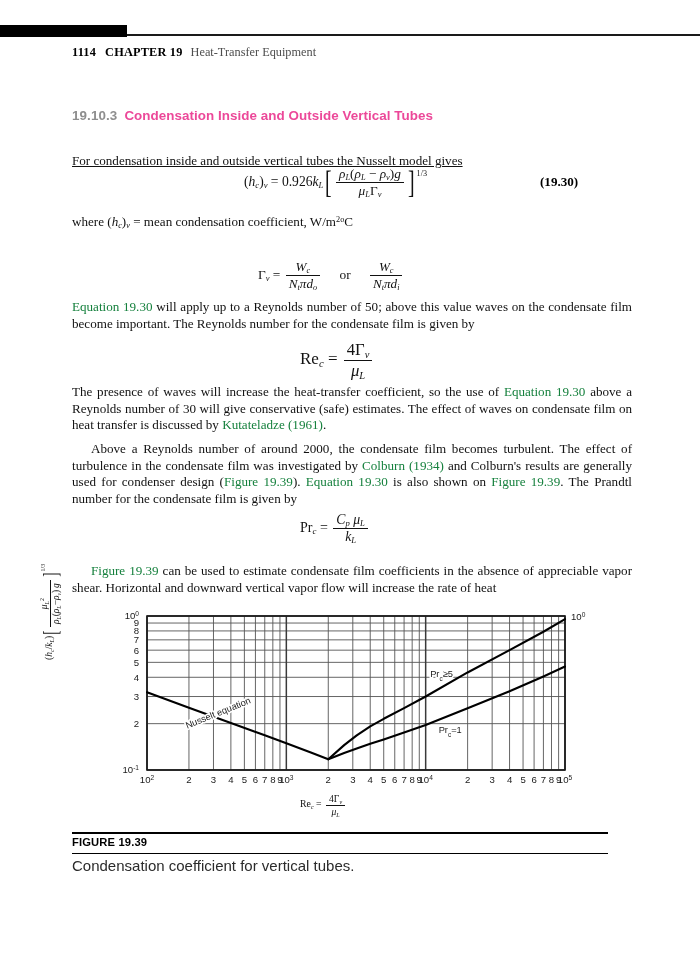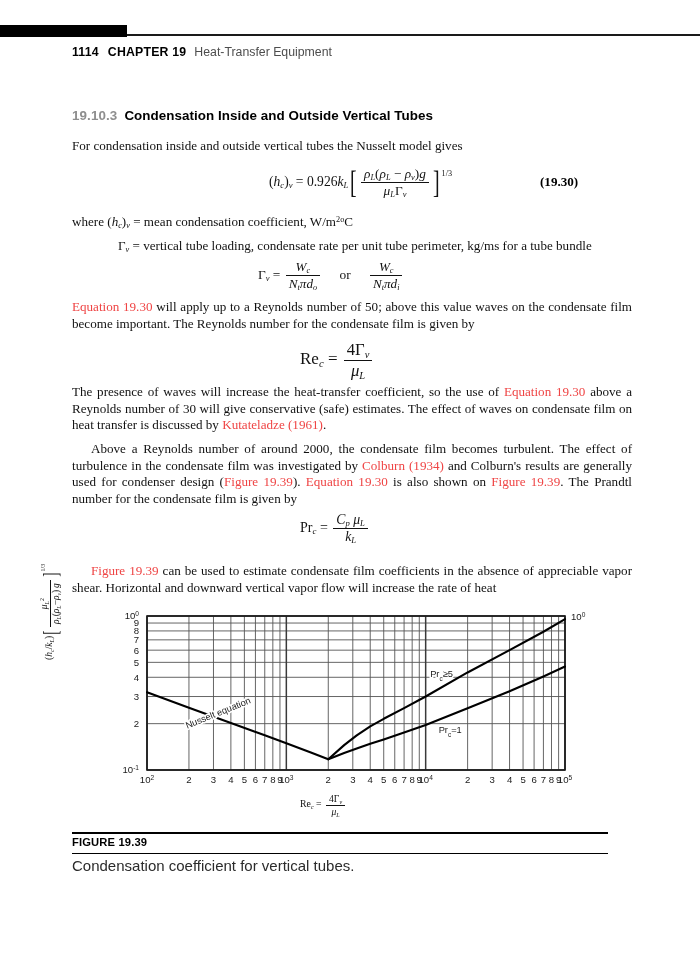--- a/index.html
+++ b/index.html
@@ -13,44 +13,44 @@
   }
   .page { position:absolute; inset:0; }
 
   
   .header-bar-wrap { position:absolute; left:0; top:25px; width:700px; height:12px; }
   .header-black { position:absolute; left:0; top:0; width:127px; height:12px; background:#000; }
   .header-rule { position:absolute; left:127px; top:9px; width:573px; height:1.6px; background:#1a1a1a; }
 
   .page-head {
     position:absolute; left:72px; top:44px; width:560px;
-    font-family:Liberation Sans, sans-serif;
+    font-family:Liberation Serif, serif;
     font-size:12.3px; line-height:16px; white-space:nowrap;
   }
   .page-head .num { font-weight:bold; color:#000; letter-spacing:.2px; }
   .page-head .chap { font-weight:bold; color:#000; letter-spacing:.2px; margin-left:9px; }
   .page-head .title { font-weight:normal; color:#4d4d4d; margin-left:8px; }
 
   
   .sec-head {
     position:absolute; left:72px; top:108px; width:560px;
     font-family:"Liberation Sans", sans-serif;
     font-size:13.4px; font-weight:bold; white-space:nowrap;
   }
   .sec-head .secnum { color:#8e8e8e; letter-spacing:.1px; }
-  .sec-head .sectitle { color:#000000; margin-left:7px; letter-spacing:.05px;margin-top:40px; }
+  .sec-head .sectitle { color:#ec4899; margin-left:7px; letter-spacing:.05px;margin-top:40px; }
 
   
   .para {
     position:absolute; left:72px; width:560px;
     font-size:13.1px; line-height:16.6px;
     text-align:justify; color:#111;
   }
   .para.nojust { text-align:left; }
-  .lnk { color:#ef4444;margin-top:48px; }
+  .lnk { color:#15803d;margin-top:48px; }
   .ind { display:inline-block; width:19px; }
 
   
   .math {
     position:absolute;
     font-family:"Liberation Serif", serif;
     color:#111;
     white-space:nowrap;
   }
   .mi { font-style:italic; }
@@ -94,34 +94,31 @@
   </div>
 
   <div class="page-head">
     <span class="num">1114</span><span class="chap">CHAPTER 19</span><span class="title">Heat-Transfer Equipment</span>
   </div>
 
   <div class="sec-head">
     <span class="secnum">19.10.3</span><span class="sectitle">Condensation Inside and Outside Vertical Tubes</span>
   </div>
 
-  <div class="para nojust" style="top:138px;">
+  <div class="para nojust" style="top:153px;text-decoration:underline;">
     <span>For condensation inside and outside vertical tubes the Nusselt model gives</span>
   </div>
 
-  <div class="math" style="left:269px; top:166px; font-size:13.6px;">
+  <div class="math" style="left:244px; top:166px; font-size:13.6px;">
     (<span class="mi">h</span><sub class="mi">c</sub>)<sub class="mi">v</sub> = 0.926<span class="mi">k</span><sub class="mi">L</sub><span class="brk">[</span><span class="frac"><span class="n"><span class="mi">ρ</span><sub class="mi">L</sub>(<span class="mi">ρ</span><sub class="mi">L</sub> − <span class="mi">ρ</span><sub class="mi">v</sub>)<span class="mi">g</span></span><span class="d"><span class="mi">μ</span><sub class="mi">L</sub><span class="mup">Γ</span><sub class="mi">v</sub></span></span><span class="brk">]</span><sup style="font-size:.6em; vertical-align:1.25em;">1/3</sup>
   </div>
   <div class="eqnum" style="left:540px; top:174px;">(19.30)</div>
 
   <div class="para nojust" style="top:212px;">
     where (<span class="mi">h</span><sub class="mi">c</sub>)<sub class="mi">v</sub><span> = mean condensation coefficient, W/m</span><sup>2o</sup><span>C</span>
-  </div>
-  <div class="para nojust" style="top:238px; left:118px; width:514px;">
-    <span class="mup">Γ</span><sub class="mi">v</sub><span> = vertical tube loading, condensate rate per unit tube perimeter, kg/ms for a tube bundle</span>
   </div>
 
   <div class="math" style="left:258px; top:259px; font-size:13.4px;">
     <span class="mup">Γ</span><sub class="mi">v</sub> = <span class="frac"><span class="n"><span class="mi">W</span><sub class="mi">c</sub></span><span class="d"><span class="mi">N</span><sub class="mi">t</sub><span class="mi">πd</span><sub class="mi">o</sub></span></span>
     <span style="display:inline-block; width:14px;"></span><span class="mup">or</span><span style="display:inline-block; width:14px;"></span>
     <span class="frac"><span class="n"><span class="mi">W</span><sub class="mi">c</sub></span><span class="d"><span class="mi">N</span><sub class="mi">t</sub><span class="mi">πd</span><sub class="mi">i</sub></span></span>
   </div>
 
   <div class="para" style="top:299px;">
     <span class="lnk">Equation 19.30</span><span> will apply up to a Reynolds number of 50; above this value waves on the condensate film become important. The Reynolds number for the condensate film is given by</span>

